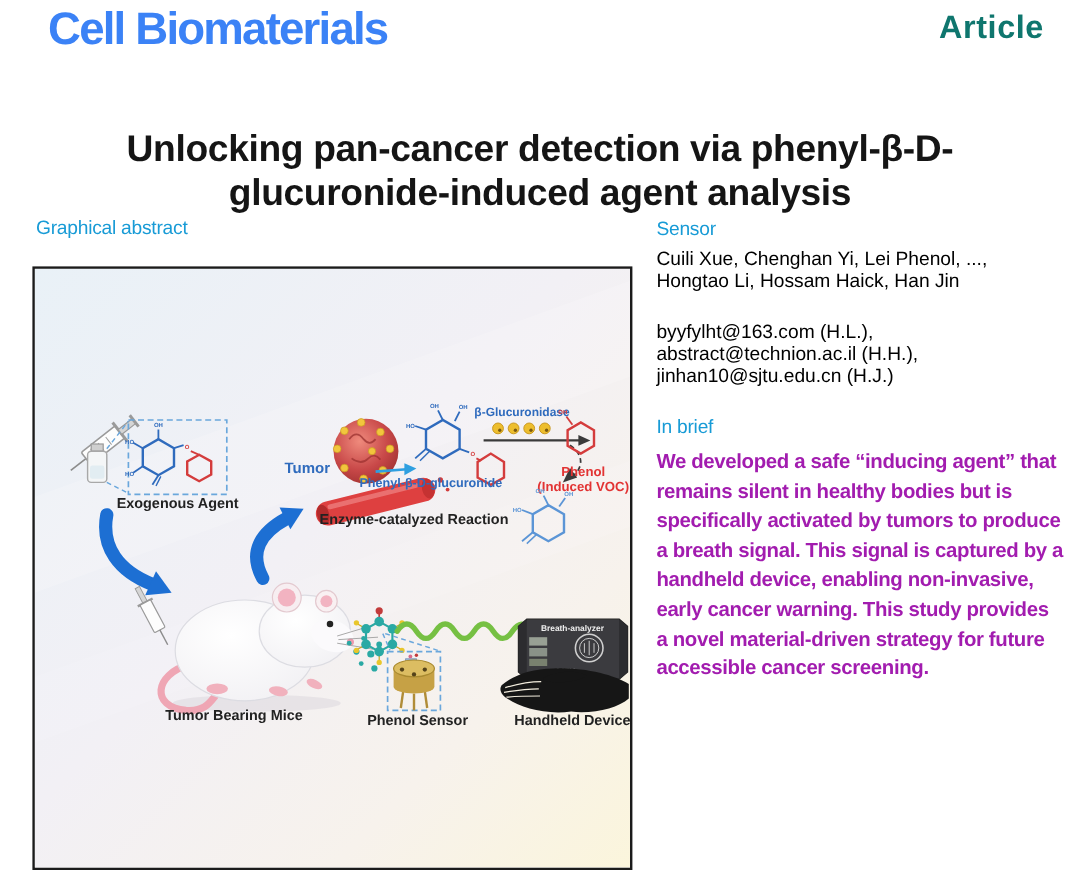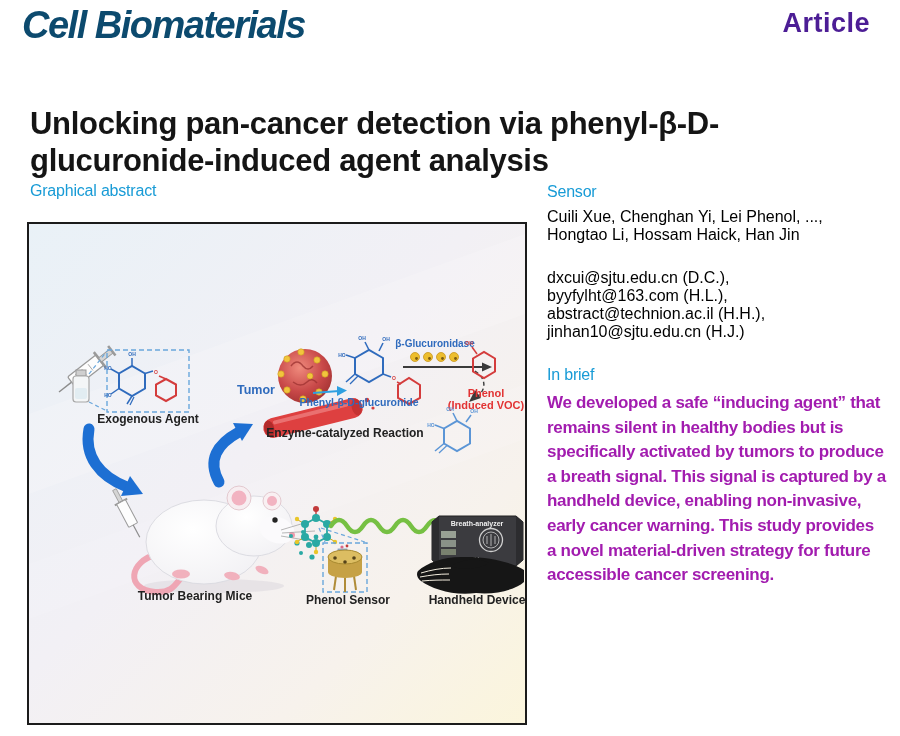--- a/index.html
+++ b/index.html
@@ -1,21 +1,21 @@
 <!DOCTYPE html>
 <html><head>
 <meta charset="utf-8">
 <style>
   html,body{margin:0;padding:0;background:#ffffff;}
   body{font-family:"Liberation Sans","DejaVu Sans",sans-serif;}
   .page{position:relative;width:900px;height:736px;background:#ffffff;overflow:hidden;}
-  .logo{position:absolute;left:22px;top:4px;font-size:38px;font-weight:bold;color:#0c4a6e;letter-spacing:-1.5px;font-style:italic;}
-  .article-type{position:absolute;right:30px;top:8px;font-size:27px;font-weight:bold;color:#4c1d95;letter-spacing:0.5px;}
+  .logo{position:absolute;left:40px;top:4px;font-size:38px;font-weight:bold;color:#3b82f6;letter-spacing:-1.5px;}
+  .article-type{position:absolute;right:30px;top:8px;font-size:27px;font-weight:bold;color:#0f766e;letter-spacing:0.5px;}
   .title{position:absolute;left:30px;top:84px;width:840px;font-size:31px;line-height:37px;font-weight:bold;color:#151515;letter-spacing:-0.3px;}
-  .title span{display:block;}
+  .title span{display:block;text-align:center;}
   .sec-heading{font-size:16px;font-weight:400;color:#189bd6;letter-spacing:-0.2px;}
   .ga-heading{position:absolute;left:30px;top:182px;}
   .figure-box{position:absolute;left:27px;top:222px;width:496px;height:499px;border:2px solid #1b1b1b;}
   .figure-box svg{display:block;}
   .right-col{position:absolute;left:547px;top:183px;width:340px;}
   .right-col .block{margin-bottom:25px;}
   .right-col h2{margin:0 0 7px 0;}
   .body-text{font-size:17px;line-height:23.5px;font-weight:bold;color:#a21caf;letter-spacing:-0.3px;margin:0;}
   .brief{line-height:24.6px;}
   svg text{font-family:"Liberation Sans","DejaVu Sans",sans-serif;}
@@ -327,21 +327,20 @@
       <h2 class="sec-heading">Sensor</h2>
       <p class="body-text">
         </p>
         <div>Cuili Xue, Chenghan Yi, Lei Phenol, ...,</div>
         <div>Hongtao Li, Hossam Haick, Han Jin</div>
       <p></p>
     </div>
     <div class="block">
       <p class="body-text">
         </p>
-        <div>dxcui@sjtu.edu.cn (D.C.),</div>
         <div>byyfylht@163.com (H.L.),</div>
         <div>abstract@technion.ac.il (H.H.),</div>
         <div>jinhan10@sjtu.edu.cn (H.J.)</div>
       <p></p>
     </div>
     <div class="block">
       <h2 class="sec-heading">In brief</h2>
       <p class="body-text brief">We developed a safe “inducing agent” that remains silent in healthy bodies but is specifically activated by tumors to produce a breath signal. This signal is captured by a handheld device, enabling non-invasive, early cancer warning. This study provides a novel material-driven strategy for future accessible cancer screening.</p>
     </div>
   </div>

